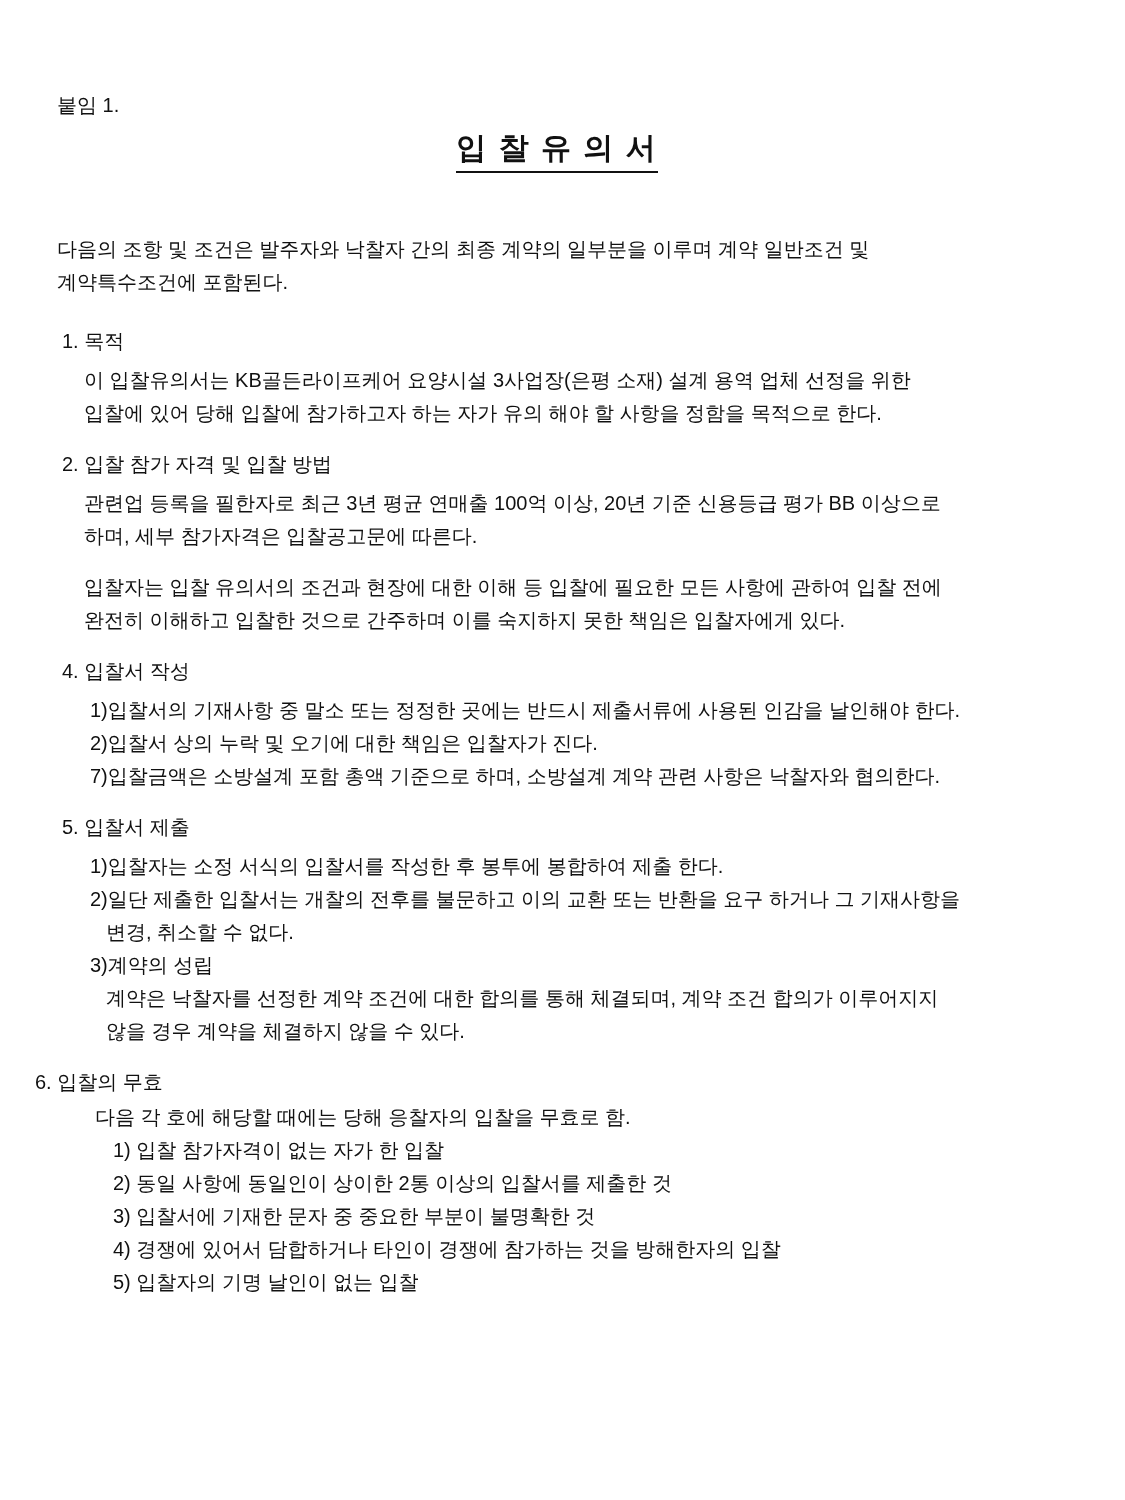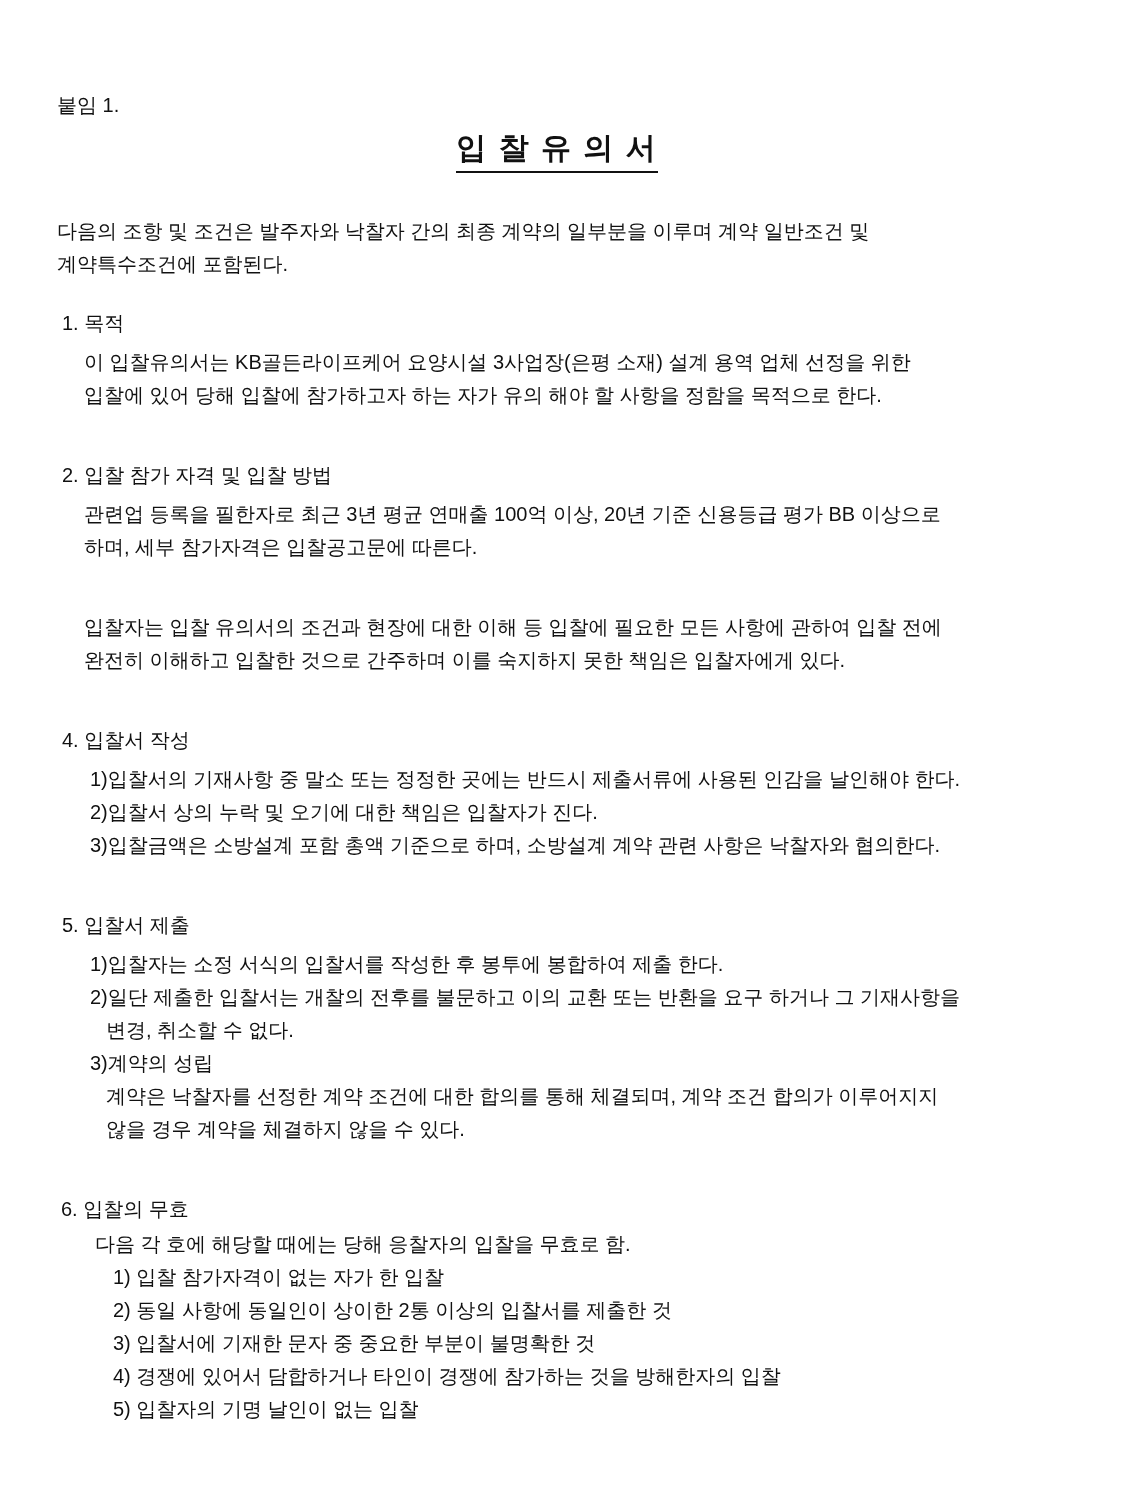--- a/index.html
+++ b/index.html
@@ -31,33 +31,33 @@
   }
   .doc-title {
     display: inline-block;
     font-size: 30px;
     font-weight: bold;
     letter-spacing: 2px;
     border-bottom: 2px solid #111111;
     padding-bottom: 1px;
   }
   .intro {
-    margin-top: 42px;
+    margin-top: 60px;
   }
   .intro .line {
     padding-left: 57px;
   }
-  .section { margin-top: 47px; }
+  .section { margin-top: 18px; }
   .section.first { margin-top: 26px; }
   .sec-heading {
     padding-left: 62px;
     margin-bottom: 6px;
   }
   .sec-heading.h6 {
-    padding-left: 61px;
+    padding-left: 35px;
     margin-bottom: 2px;
   }
   .body      { padding-left: 84px;  }
   .item      { padding-left: 90px;  }
   .item-cont { padding-left: 106px; }
   .s6-body   { padding-left: 95px;  }
   .s6-item   { padding-left: 113px; }
 </style>
 </head>
 <body>
@@ -89,21 +89,21 @@
 
   <div class="section">
     <div class="body">입찰자는 입찰 유의서의 조건과 현장에 대한 이해 등 입찰에 필요한 모든 사항에 관하여 입찰 전에</div>
     <div class="body">완전히 이해하고 입찰한 것으로 간주하며 이를 숙지하지 못한 책임은 입찰자에게 있다.</div>
   </div>
 
   <div class="section">
     <div class="sec-heading">4. 입찰서 작성</div>
     <div class="item">1)입찰서의 기재사항 중 말소 또는 정정한 곳에는 반드시 제출서류에 사용된 인감을 날인해야 한다.</div>
     <div class="item">2)입찰서 상의 누락 및 오기에 대한 책임은 입찰자가 진다.</div>
-    <div class="item">3)입찰금액은 소방설계 포함 총액 기준으로 하며, 소방설계 계약 관련 사항은 낙찰자와 협의한다.</div>
+    <div class="item">7)입찰금액은 소방설계 포함 총액 기준으로 하며, 소방설계 계약 관련 사항은 낙찰자와 협의한다.</div>
   </div>
 
   <div class="section">
     <div class="sec-heading">5. 입찰서 제출</div>
     <div class="item">1)입찰자는 소정 서식의 입찰서를 작성한 후 봉투에 봉합하여 제출 한다.</div>
     <div class="item">2)일단 제출한 입찰서는 개찰의 전후를 불문하고 이의 교환 또는 반환을 요구 하거나 그 기재사항을</div>
     <div class="item-cont">변경, 취소할 수 없다.</div>
     <div class="item">3)계약의 성립</div>
     <div class="item-cont">계약은 낙찰자를 선정한 계약 조건에 대한 합의를 통해 체결되며, 계약 조건 합의가 이루어지지</div>
     <div class="item-cont">않을 경우 계약을 체결하지 않을 수 있다.</div>

